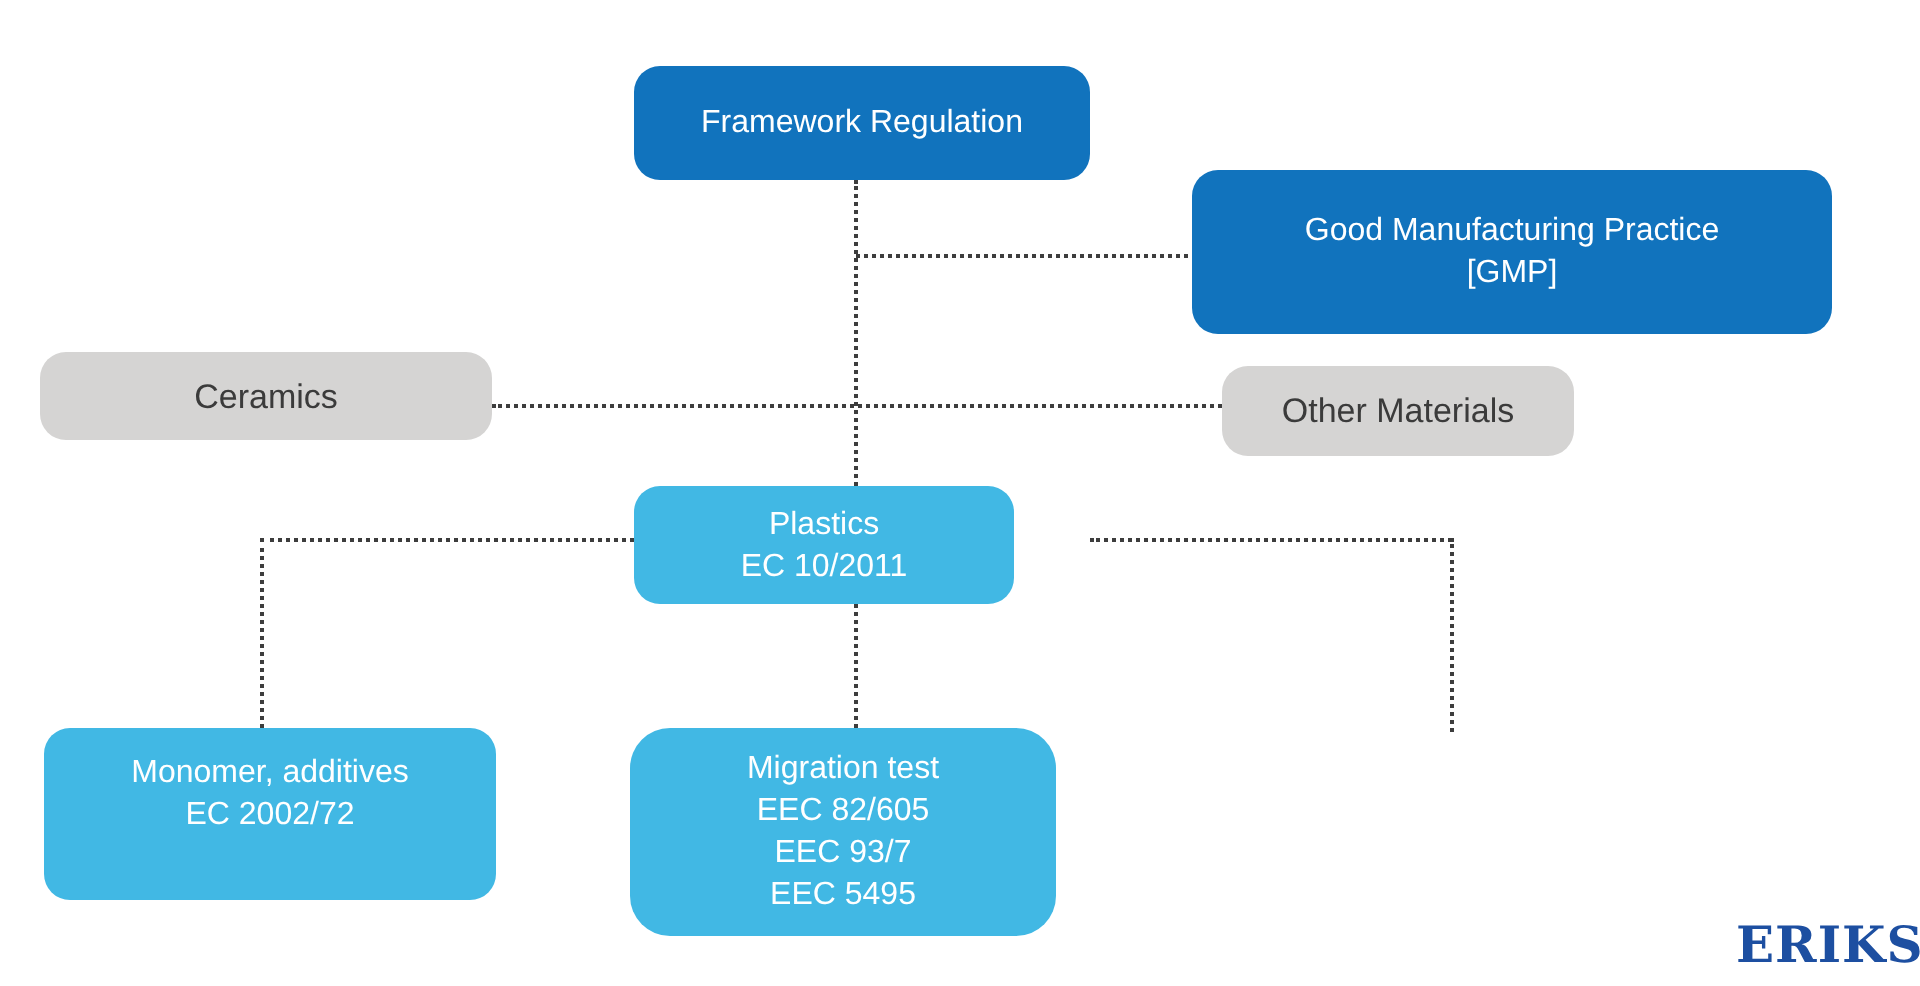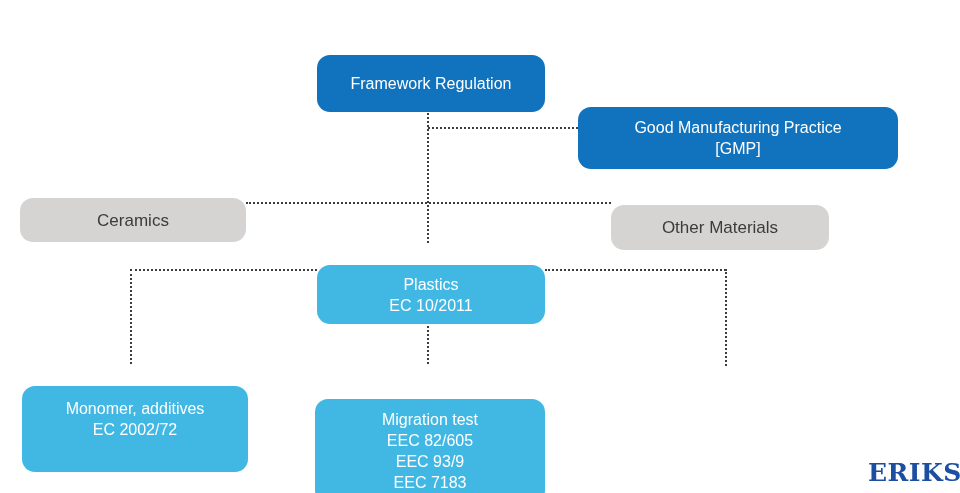--- a/index.html
+++ b/index.html
@@ -20,34 +20,33 @@
     border-radius: 13px;
     display: flex;
     flex-direction: column;
     align-items: center;
     justify-content: center;
     text-align: center;
     font-size: 16px;
     line-height: 21px;
     box-sizing: border-box;
     padding: 4px 8px;
-    margin-top: 22px;
   }
   .node.dark-blue  { background: #1173bd; color: #ffffff; font-weight: 500; }
   .node.light-blue { background: #41b8e4; color: #ffffff; font-weight: 500; }
   .node.gray       { background: #d5d4d3; color: #3b3b3b; font-size: 17px; }
 
   .node-framework { left: 317px; top: 33px;  width: 228px; height: 57px; }
-  .node-gmp       { left: 578px; top: 85px;  width: 320px; height: 62px; }
+  .node-gmp       { left: 596px; top: 85px;  width: 320px; height: 82px; }
   .node-ceramics  { left: 20px;  top: 176px; width: 226px; height: 44px; }
-  .node-other     { left: 611px; top: 183px; width: 218px; height: 45px; }
-  .node-plastics  { left: 317px; top: 243px; width: 228px; height: 59px; }
+  .node-other     { left: 611px; top: 183px; width: 176px; height: 45px; }
+  .node-plastics  { left: 317px; top: 243px; width: 190px; height: 59px; }
   .node-monomer   { left: 22px;  top: 364px; width: 226px; height: 86px;
                     justify-content: flex-start; padding-top: 12px; }
-  .node-migration { left: 315px; top: 377px; width: 230px; height: 104px; }
+  .node-migration { left: 315px; top: 364px; width: 213px; height: 104px; border-radius: 20px; }
   .node-simulants { left: 612px; top: 365px; width: 228px; height: 68px; }
 
   .conn { position: absolute; }
   .conn-h { border-top: 2px dotted #3d3d3d; height: 0; }
   .conn-v { border-left: 2px dotted #3d3d3d; width: 0; }
 
   .conn-center-top    { left: 427px; top: 90px;  height: 153px; }
   .conn-gmp-branch    { left: 428px; top: 127px; width: 182px; }
   .conn-materials-row { left: 246px; top: 202px; width: 365px; }
   .conn-center-bottom { left: 427px; top: 302px; height: 62px; }
@@ -104,20 +103,20 @@
   </div>
 
   <div class="node light-blue node-monomer">
     <div>Monomer, additives</div>
     <div>EC 2002/72</div>
   </div>
 
   <div class="node light-blue node-migration">
     <div>Migration test</div>
     <div>EEC 82/605</div>
-    <div>EEC 93/9</div>
-    <div>EEC 7183</div>
+    <div>EEC 93/7</div>
+    <div>EEC 5495</div>
   </div>
 
 
   <div class="logo">ERIKS</div>
 
 </div>
 
 </body></html>

